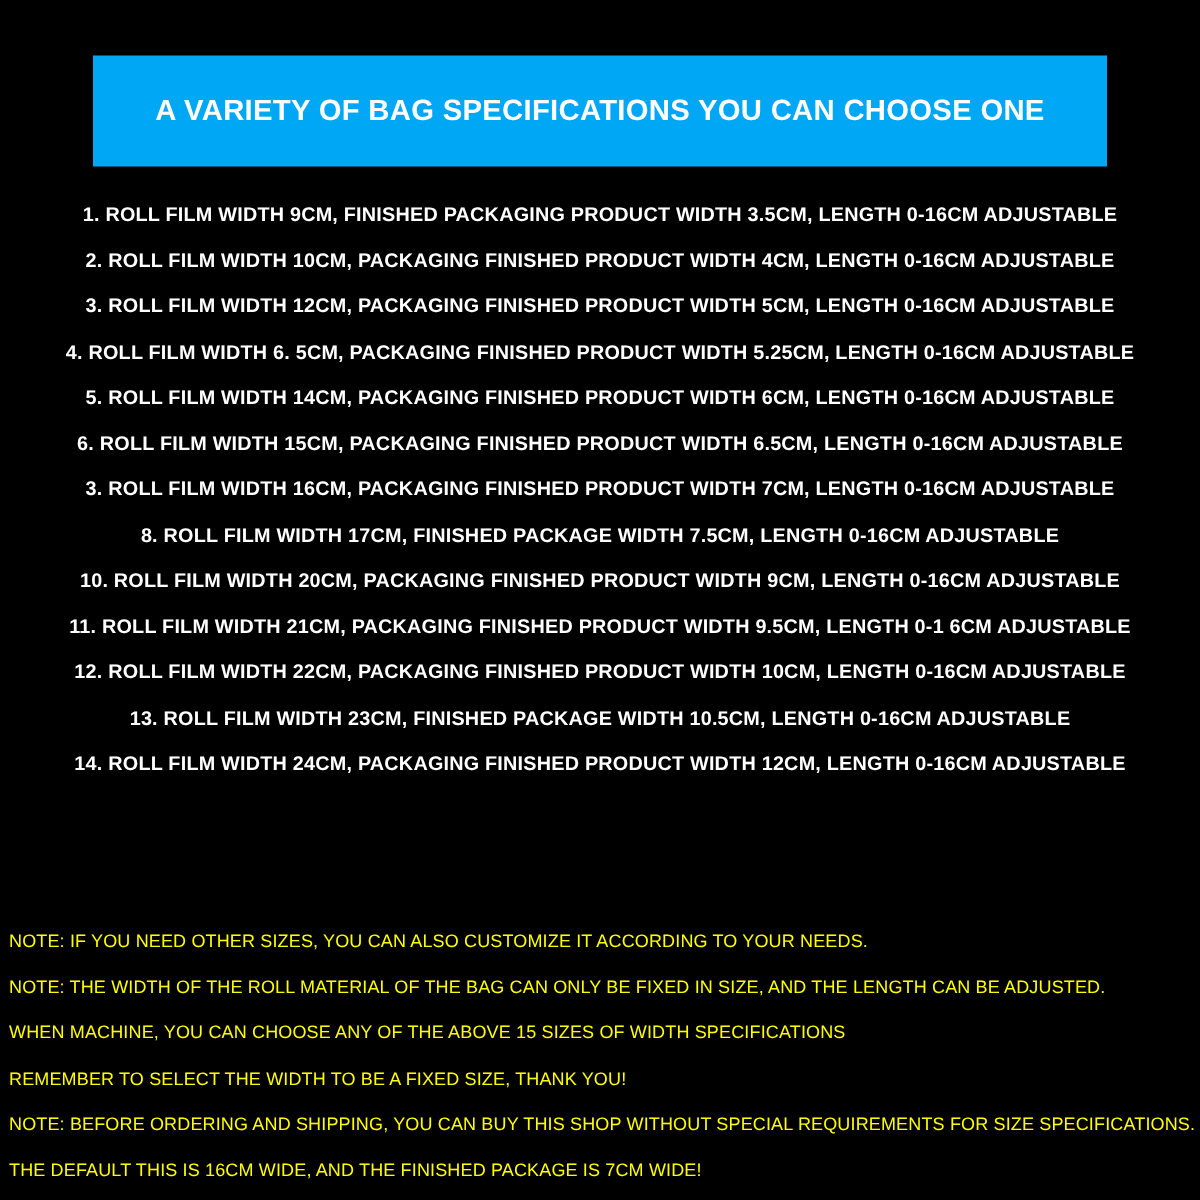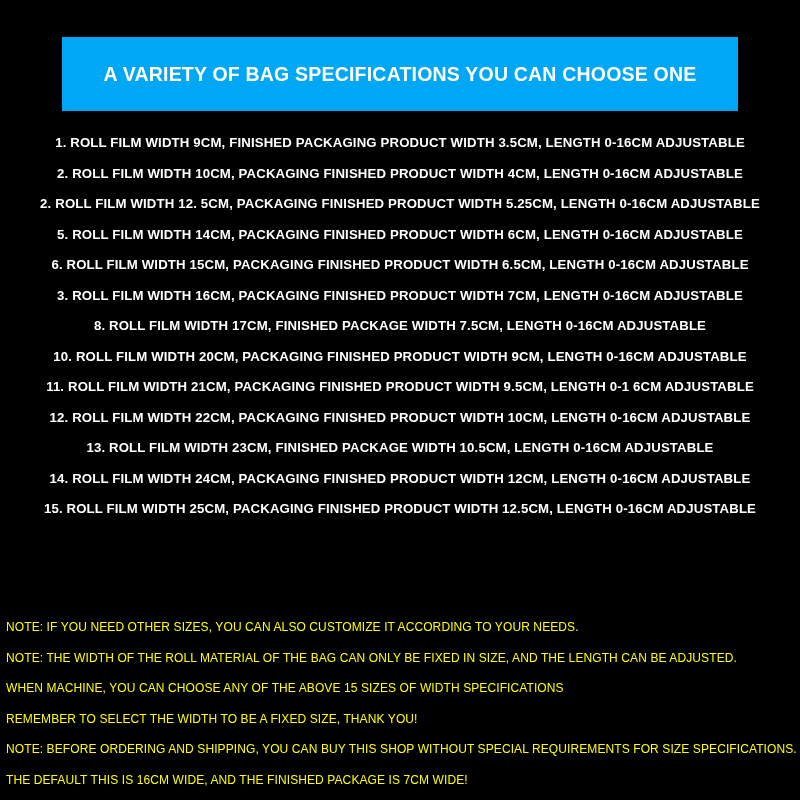--- a/index.html
+++ b/index.html
@@ -81,31 +81,31 @@
 
 <div class="page">
 
   <div class="header-banner">
     <div class="header-title">A VARIETY OF BAG SPECIFICATIONS YOU CAN CHOOSE ONE</div>
   </div>
 
   <ul class="spec-list">
     <li class="spec-item">1. ROLL FILM WIDTH 9CM, FINISHED PACKAGING PRODUCT WIDTH 3.5CM, LENGTH 0-16CM ADJUSTABLE</li>
     <li class="spec-item">2. ROLL FILM WIDTH 10CM, PACKAGING FINISHED PRODUCT WIDTH 4CM, LENGTH 0-16CM ADJUSTABLE</li>
-    <li class="spec-item">2. ROLL FILM WIDTH 12. 5CM, PACKAGING FINISHED PRODUCT WIDTH 5.25CM, LENGTH 0-16CM ADJUSTABLE</li>
+    <li class="spec-item">3. ROLL FILM WIDTH 12CM, PACKAGING FINISHED PRODUCT WIDTH 5CM, LENGTH 0-16CM ADJUSTABLE</li>
+    <li class="spec-item">4. ROLL FILM WIDTH 6. 5CM, PACKAGING FINISHED PRODUCT WIDTH 5.25CM, LENGTH 0-16CM ADJUSTABLE</li>
     <li class="spec-item">5. ROLL FILM WIDTH 14CM, PACKAGING FINISHED PRODUCT WIDTH 6CM, LENGTH 0-16CM ADJUSTABLE</li>
     <li class="spec-item">6. ROLL FILM WIDTH 15CM, PACKAGING FINISHED PRODUCT WIDTH 6.5CM, LENGTH 0-16CM ADJUSTABLE</li>
     <li class="spec-item">3. ROLL FILM WIDTH 16CM, PACKAGING FINISHED PRODUCT WIDTH 7CM, LENGTH 0-16CM ADJUSTABLE</li>
     <li class="spec-item">8. ROLL FILM WIDTH 17CM, FINISHED PACKAGE WIDTH 7.5CM, LENGTH 0-16CM ADJUSTABLE</li>
     <li class="spec-item">10. ROLL FILM WIDTH 20CM, PACKAGING FINISHED PRODUCT WIDTH 9CM, LENGTH 0-16CM ADJUSTABLE</li>
     <li class="spec-item">11. ROLL FILM WIDTH 21CM, PACKAGING FINISHED PRODUCT WIDTH 9.5CM, LENGTH 0-1 6CM ADJUSTABLE</li>
     <li class="spec-item">12. ROLL FILM WIDTH 22CM, PACKAGING FINISHED PRODUCT WIDTH 10CM, LENGTH 0-16CM ADJUSTABLE</li>
     <li class="spec-item">13. ROLL FILM WIDTH 23CM, FINISHED PACKAGE WIDTH 10.5CM, LENGTH 0-16CM ADJUSTABLE</li>
     <li class="spec-item">14. ROLL FILM WIDTH 24CM, PACKAGING FINISHED PRODUCT WIDTH 12CM, LENGTH 0-16CM ADJUSTABLE</li>
-    <li class="spec-item">15. ROLL FILM WIDTH 25CM, PACKAGING FINISHED PRODUCT WIDTH 12.5CM, LENGTH 0-16CM ADJUSTABLE</li>
   </ul>
 
   <div class="notes">
     <div class="note-line">NOTE: IF YOU NEED OTHER SIZES, YOU CAN ALSO CUSTOMIZE IT ACCORDING TO YOUR NEEDS.</div>
     <div class="note-line">NOTE: THE WIDTH OF THE ROLL MATERIAL OF THE BAG CAN ONLY BE FIXED IN SIZE, AND THE LENGTH CAN BE ADJUSTED.</div>
     <div class="note-line">WHEN MACHINE, YOU CAN CHOOSE ANY OF THE ABOVE 15 SIZES OF WIDTH SPECIFICATIONS</div>
     <div class="note-line">REMEMBER TO SELECT THE WIDTH TO BE A FIXED SIZE, THANK YOU!</div>
     <div class="note-line">NOTE: BEFORE ORDERING AND SHIPPING, YOU CAN BUY THIS SHOP WITHOUT SPECIAL REQUIREMENTS FOR SIZE SPECIFICATIONS.</div>
     <div class="note-line">THE DEFAULT THIS IS 16CM WIDE, AND THE FINISHED PACKAGE IS 7CM WIDE!</div>
   </div>

